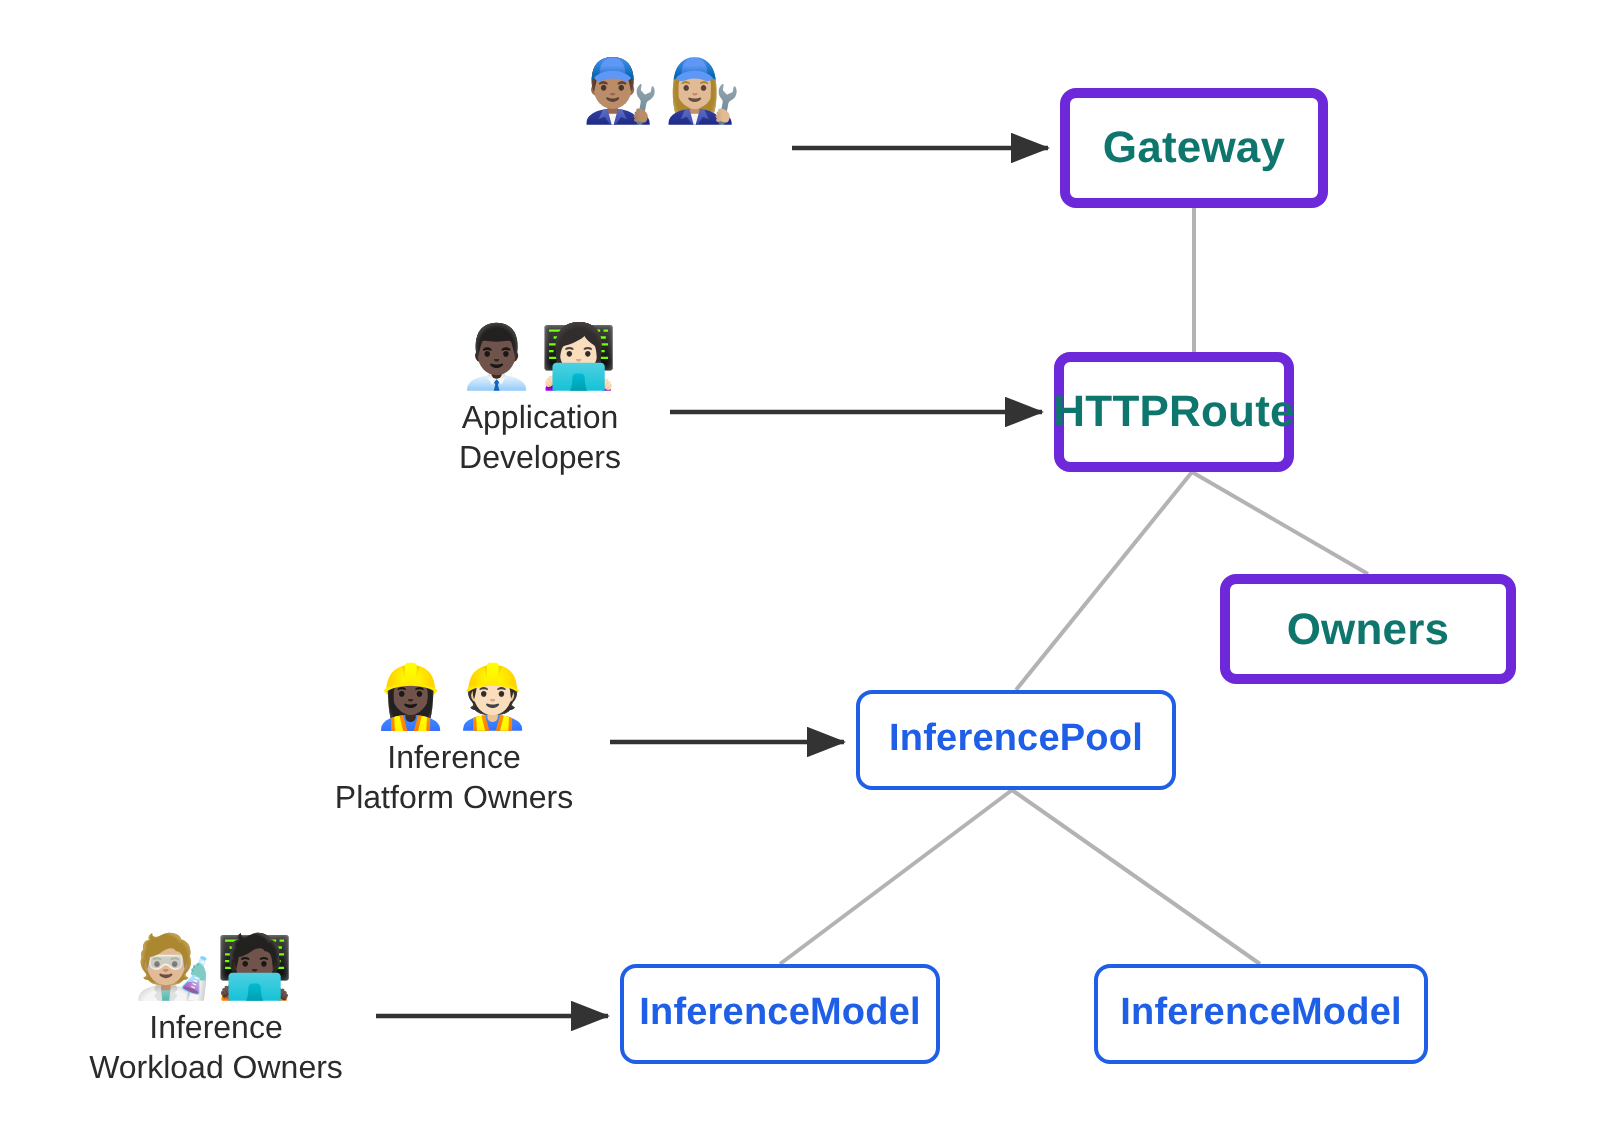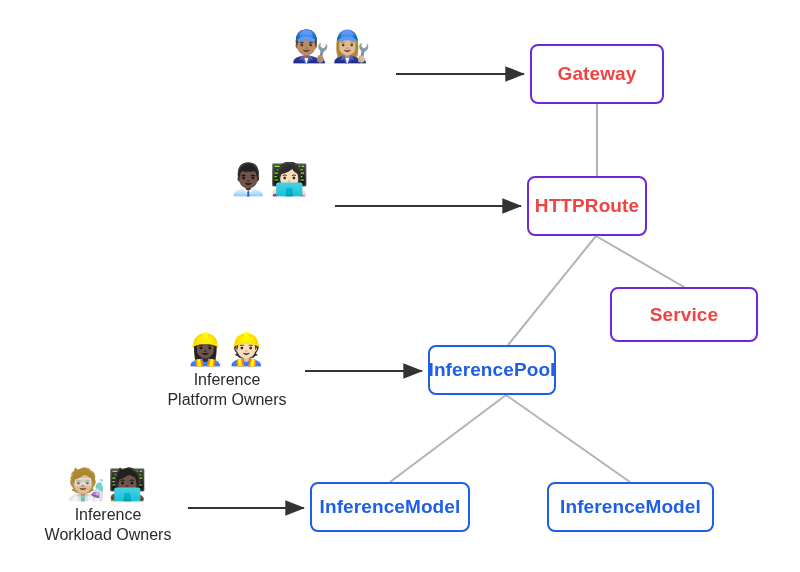--- a/index.html
+++ b/index.html
@@ -31,23 +31,23 @@
     display: flex;
     align-items: center;
     justify-content: center;
     background: #ffffff;
     border-radius: 8px;
     font-weight: bold;
     letter-spacing: 0.1px;
     white-space: nowrap;
   }
   .node.k8s {
-    border: 2px solid #6d28d9;
-    color: #ef4444;
-    font-size: 19px;
+    border: 5px solid #6d28d9;
+    color: #0f766e;
+    font-size: 22px;
   }
   .node.infext {
     border: 2.5px solid #1f5fe8;
     color: #1f5fe8;
     font-size: 19px;
   }
   .persona {
     position: absolute;
     width: 200px;
     text-align: center;
@@ -96,38 +96,40 @@
   </svg>
 
   <div id="node-layer">
       <div class="node k8s" style="left: 530px; top: 44px; width: 134px; height: 60px;">
         <span>Gateway</span>
       </div>
       <div class="node k8s" style="left: 527px; top: 176px; width: 120px; height: 60px;">
         <span>HTTPRoute</span>
       </div>
       <div class="node k8s" style="left: 610px; top: 287px; width: 148px; height: 55px;">
-        <span>Service</span>
+        <span>Owners</span>
       </div>
-      <div class="node infext" style="left: 428px; top: 345px; width: 128px; height: 50px;">
+      <div class="node infext" style="left: 428px; top: 345px; width: 160px; height: 50px;">
         <span>InferencePool</span>
       </div>
       <div class="node infext" style="left: 310px; top: 482px; width: 160px; height: 50px;">
         <span>InferenceModel</span>
       </div>
       <div class="node infext" style="left: 547px; top: 482px; width: 167px; height: 50px;">
         <span>InferenceModel</span>
       </div>
     </div>
   <div id="persona-layer">
       <div class="persona" style="left: 232px; top: 31px;">
         <div class="emoji-row">👨🏽‍🔧👩🏼‍🔧</div>
       </div>
       <div class="persona" style="left: 170px; top: 164px;">
         <div class="emoji-row">👨🏿‍💼👩🏻‍💻</div>
+        <span class="plabel">Application
+Developers</span>
       </div>
       <div class="persona" style="left: 127px; top: 334px;">
         <div class="emoji-row">👷🏿‍♀️👷🏻</div>
         <span class="plabel">Inference
 Platform Owners</span>
       </div>
       <div class="persona" style="left: 8px; top: 469px;">
         <div class="emoji-row">🧑🏼‍🔬🧑🏿‍💻</div>
         <span class="plabel">Inference
 Workload Owners</span>

